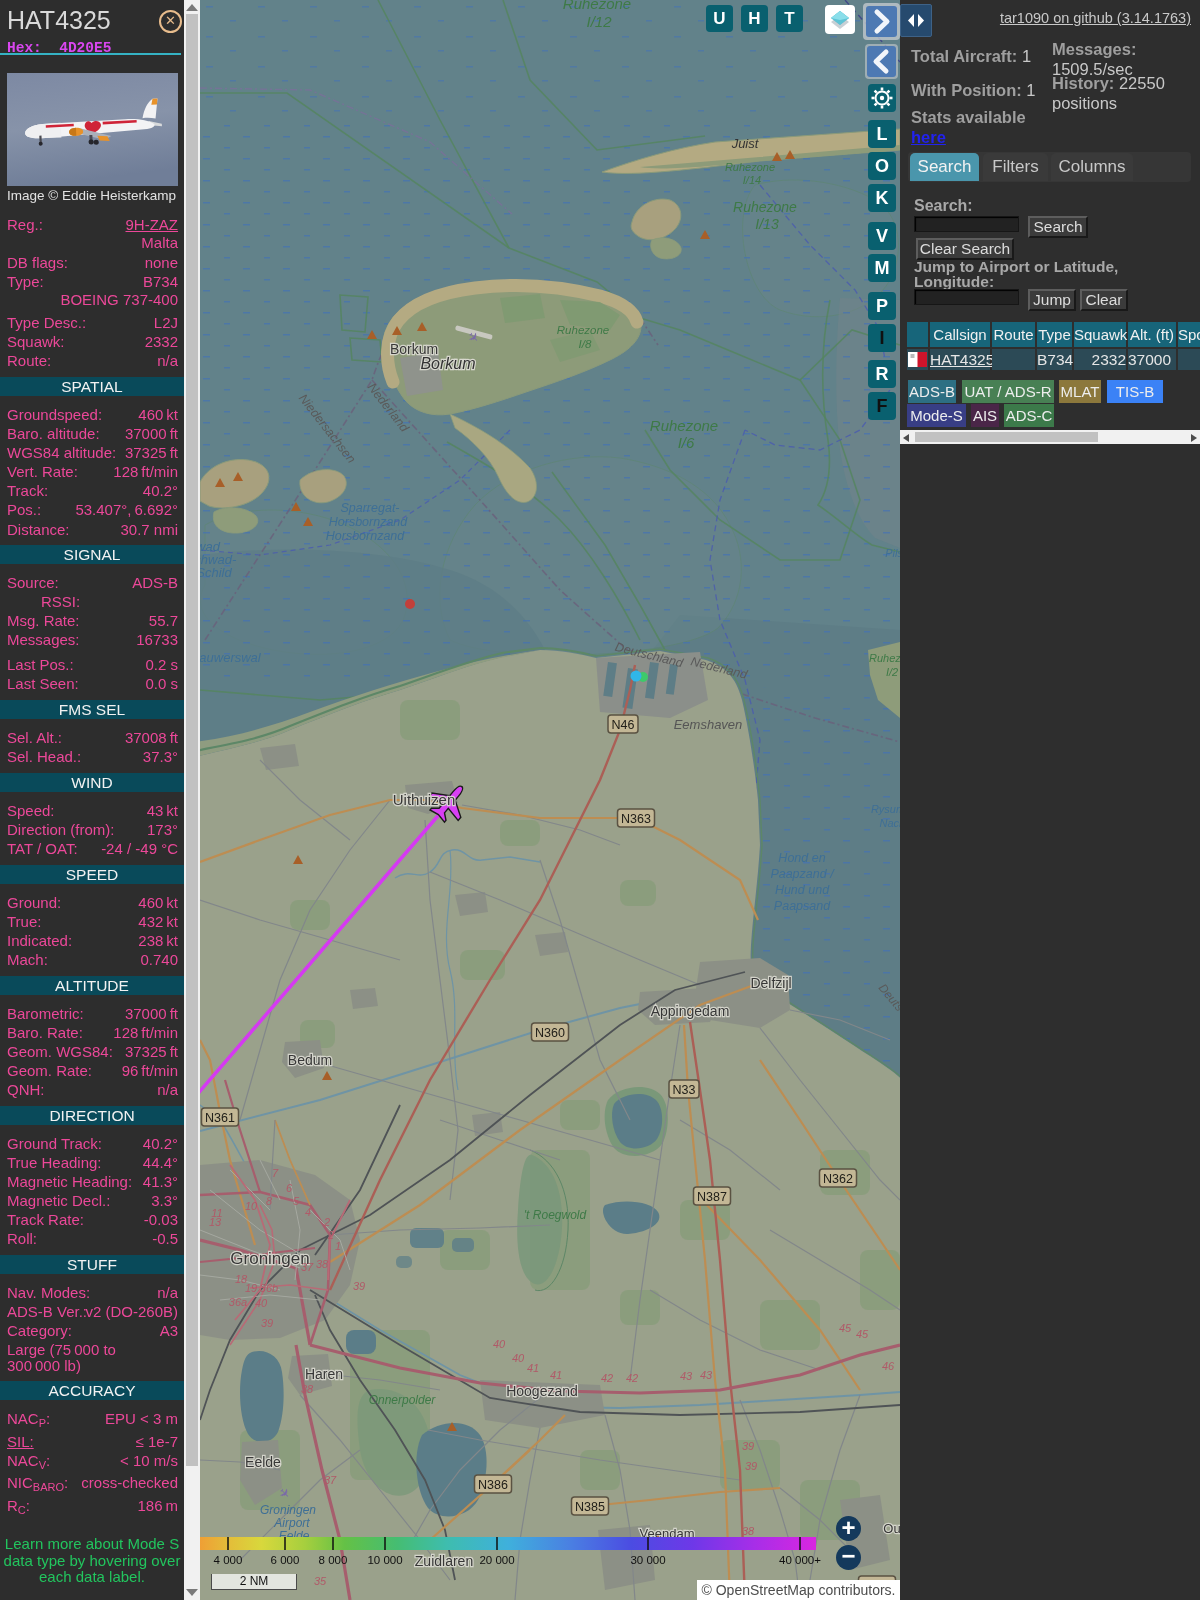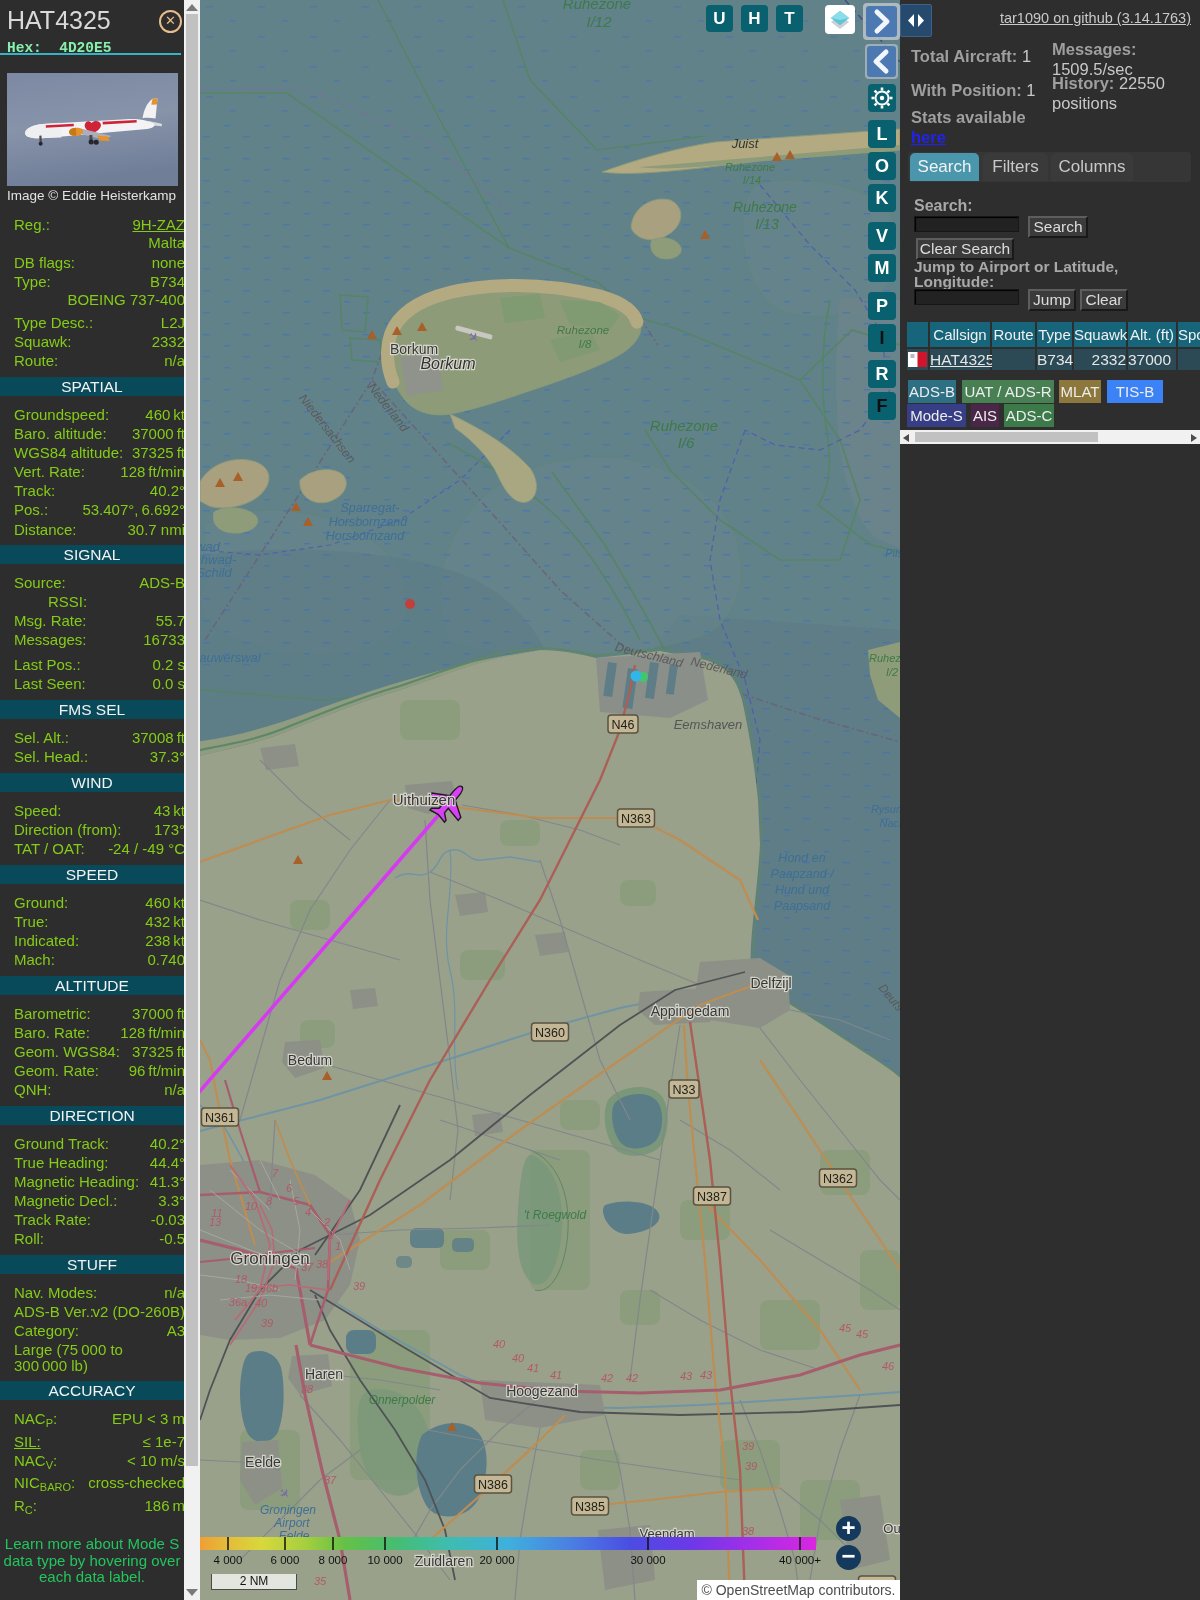--- a/index.html
+++ b/index.html
@@ -4,25 +4,25 @@
 <style>
   html,body{margin:0;padding:0;width:1200px;height:1600px;overflow:hidden;background:#2e2e2e;font-family:"Liberation Sans",sans-serif;}
   #root{position:absolute;left:0;top:0;width:1200px;height:1600px;}
   
   #sidebar{position:absolute;left:0;top:0;width:184px;height:1600px;background:#2d2d2d;color:#d6d6d6;overflow:hidden;}
   #sbscroll{position:absolute;left:184px;top:0;width:16px;height:1600px;background:#f1f1f1;}
   #sbthumb{position:absolute;left:2px;top:14px;width:12px;height:1452px;background:#c1c1c1;}
   .sb-arrow{position:absolute;left:2px;width:0;height:0;border-left:6px solid transparent;border-right:6px solid transparent;}
   #title{position:absolute;left:7px;top:6px;font-size:25px;color:#d9d9d9;}
   #closebtn{position:absolute;left:159px;top:10px;width:19px;height:19px;border:2px solid #e8bc8c;border-radius:50%;color:#e8bc8c;font-size:13px;line-height:18px;text-align:center;}
-  #hexline{position:absolute;left:7px;top:40px;font-family:"Liberation Mono",monospace;font-weight:bold;font-size:14.5px;color:#86efac;}
+  #hexline{position:absolute;left:7px;top:40px;font-family:"Liberation Mono",monospace;font-weight:bold;font-size:14.5px;color:#d946ef;}
   #tealline{position:absolute;left:0;top:53px;width:181px;height:2px;background:#35b2c4;}
   #photo{position:absolute;left:7px;top:73px;width:171px;height:113px;}
   #photocred{position:absolute;left:7px;top:188px;font-size:13.5px;color:#e2e2e2;}
-  .row{position:absolute;left:14px;width:171px;font-size:15px;color:#84cc16;}
+  .row{position:absolute;left:7px;width:171px;font-size:15px;color:#ec4899;}
   .row .v{position:absolute;right:0;top:0;text-align:right;}
   .row .vu{text-decoration:underline;}
   .sechdr{position:absolute;left:0;width:184px;height:19px;background:#094a5a;color:#f2f2f2;font-size:15.5px;text-align:center;line-height:19px;}
   .sub{font-size:11px;vertical-align:-3px;}
   #learn{position:absolute;left:2px;top:1536px;width:180px;font-size:15px;color:#22c55e;text-align:center;line-height:16.5px;}
   
   #map{position:absolute;left:200px;top:0;width:700px;height:1600px;background:#64838a;}
   
   .mbtn{position:absolute;border-radius:4px;text-align:center;color:#fff;}
   .uht{width:27px;height:27px;top:5px;background:#09606f;font-weight:bold;font-size:17px;line-height:27px;}

